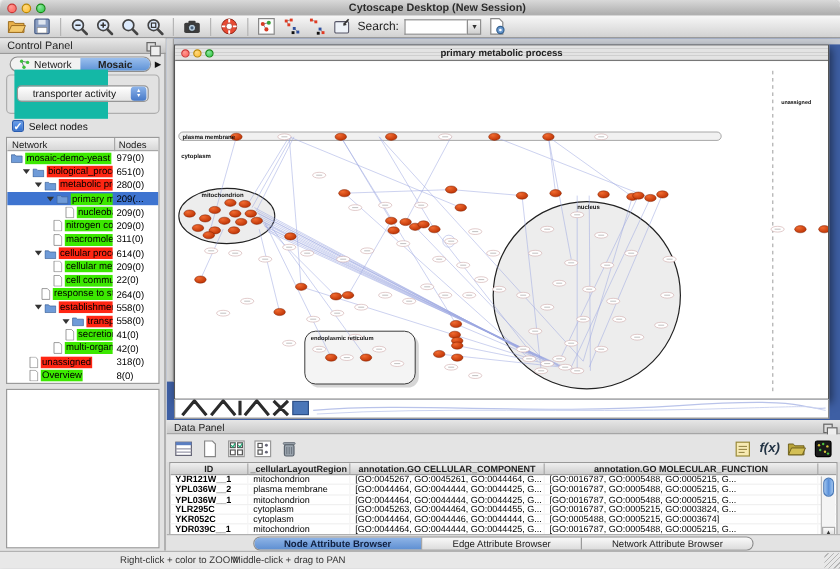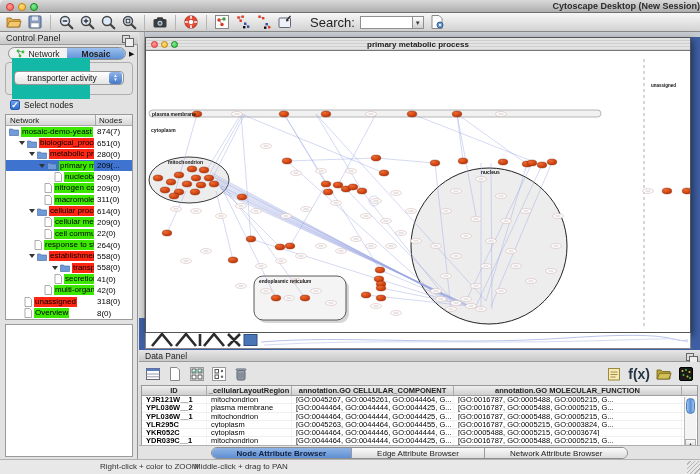--- a/index.html
+++ b/index.html
@@ -8,28 +8,28 @@
        background:#e2e2e2;box-shadow:0 0 4px rgba(0,0,0,.4);}
   .abs{position:absolute;}
 
   
   #titlebar{left:0;top:0;width:700px;height:13px;border-radius:6px 6px 0 0;
     background:linear-gradient(#d9d9d9,#aeaeae);border-bottom:1px solid #6e6e6e;}
   .light{position:absolute;top:3px;width:8px;height:8px;border-radius:50%;}
   .l-red{left:6px;background:radial-gradient(circle at 35% 30%,#ff9a94,#ff5f57);border:.5px solid #c33;}
   .l-yel{left:18px;background:radial-gradient(circle at 35% 30%,#ffd97e,#febc2e);border:.5px solid #b80;}
   .l-grn{left:30px;background:radial-gradient(circle at 35% 30%,#8ee6a1,#28c840);border:.5px solid #181;}
-  #win-title{width:100%;text-align:right;font-size:9px;font-weight:bold;color:#2b2b2b;line-height:13px;padding-left:29px;}
+  #win-title{width:100%;text-align:center;font-size:9px;font-weight:bold;color:#2b2b2b;line-height:13px;padding-left:29px;}
 
   
   #toolbar{left:0;top:13px;width:700px;height:19px;background:linear-gradient(#f7f7f7,#d2d2d2);
     border-bottom:1px solid #8a8a8a;display:flex;align-items:center;padding:0 6px;gap:5px;}
   .tb-sep{width:1px;height:15px;background:#b5b5b5;margin:0 2px;}
   .tbi{width:16px;height:16px;flex:0 0 16px;}
-  #search-label{font-size:13px;color:#222;margin-left:12px;}
+  #search-label{font-size:10px;color:#222;margin-left:0;}
   #search-combo{display:flex;align-items:center;height:13px;}
   #search-input{width:52px;height:13px;border:1px solid #8f8f8f;border-right:none;font-size:9px;padding:0 2px;background:#fff;}
   #search-drop{width:12px;height:13px;border:1px solid #8f8f8f;background:linear-gradient(#fdfdfd,#cfcfcf);
     font-size:6px;line-height:12px;text-align:center;color:#333;}
 
   
   #control-panel{left:0;top:32px;width:138px;height:427px;background:#e2e2e2;border-right:1px solid #909090;}
   #cp-header{left:0;top:0;width:138px;height:13px;background:linear-gradient(#e8e8e8,#c6c6c6);
     border-bottom:1px solid #9a9a9a;font-size:9px;color:#222;line-height:13px;padding-left:6px;}
   .detach{position:absolute;top:3px;width:8px;height:8px;border:1px solid #666;background:#ddd;}
@@ -82,21 +82,21 @@
   #iw-title{width:100%;text-align:center;font-size:8px;font-weight:bold;color:#222;line-height:13px;}
   #net-canvas{position:absolute;left:0;top:13px;width:544px;height:281px;background:#fff;overflow:hidden;}
   #sliver{left:6px;top:301px;width:546px;height:16px;background:#fff;border:1px solid #888;border-top:none;}
 
   
   #data-panel{left:139px;top:350px;width:561px;height:109px;background:#dcdcdc;}
   #dp-header{left:0;top:0;width:561px;height:12px;background:linear-gradient(#e6e6e6,#c9c9c9);
     border-bottom:1px solid #9a9a9a;font-size:8.5px;color:#222;line-height:12px;padding-left:6px;}
   #dp-toolbar{left:0;top:12px;width:561px;height:23px;background:#e4e4e4;display:flex;align-items:center;padding:0 6px;gap:6px;}
   #dp-toolbar .spacer{flex:1;}
-  #fx-icon{font-size:14px;font-weight:bold;color:#234;line-height:16px;}
+  #fx-icon{font-size:11px;font-style:italic;font-weight:bold;color:#234;line-height:16px;}
   #dp-table{left:2px;top:35px;width:557px;height:73px;background:#fff;border:1px solid #999;overflow:hidden;}
   #dp-thead{height:10px;background:linear-gradient(#efefef,#cfcfcf);border-bottom:1px solid #a0a0a0;display:flex;}
   .hc{font-size:7.5px;font-weight:bold;color:#222;line-height:10px;text-align:center;border-right:1px solid #aaa;overflow:hidden;white-space:nowrap;}
   .c0{width:65px;} .c1{width:85px;} .c2{width:162px;} .c3{width:228px;}
   .drow{height:8.3px;display:flex;border-bottom:1px solid #f0f0f0;}
   .dc{font-size:7.5px;line-height:8.3px;color:#000;padding-left:4px;white-space:nowrap;overflow:hidden;border-right:1px solid #f4f4f4;}
   .dc.id{font-weight:bold;}
   #dp-vscroll{position:absolute;right:1px;top:11px;width:12px;height:60px;background:#f4f4f4;border-left:1px solid #bbb;}
   #dp-thumb{position:absolute;left:1px;top:1px;width:9px;height:16px;border-radius:5px;
     background:linear-gradient(90deg,#9cc4f2,#5b90d8,#9cc4f2);border:1px solid #4a7ab8;}
@@ -261,21 +261,21 @@
       <div>
           <div class="trow" style="padding-left: 3px;">
             <span class="lblwrap">
               <span class="t-icon">
                 <svg width="10" height="9" viewBox="0 0 10 9">
                   <path d="M0.5 2 h3 l1 1 h5 v5.5 h-9 z" fill="#6f9bd8" stroke="#3f6398" stroke-width="0.6"></path>
                 </svg>
               </span>
               <span class="chip green">mosaic-demo-yeast</span>
             </span>
-            <span class="t-count">874(7)</span>
+            <span class="t-count">979(0)</span>
           </div>
           <div class="trow" style="padding-left: 13px;">
             <span class="lblwrap">
               <span class="t-arrow"></span>
               <span class="t-icon">
                 <svg width="10" height="9" viewBox="0 0 10 9">
                   <path d="M0.5 2 h3 l1 1 h5 v5.5 h-9 z" fill="#6f9bd8" stroke="#3f6398" stroke-width="0.6"></path>
                 </svg>
               </span>
               <span class="chip red">biological_process</span>

